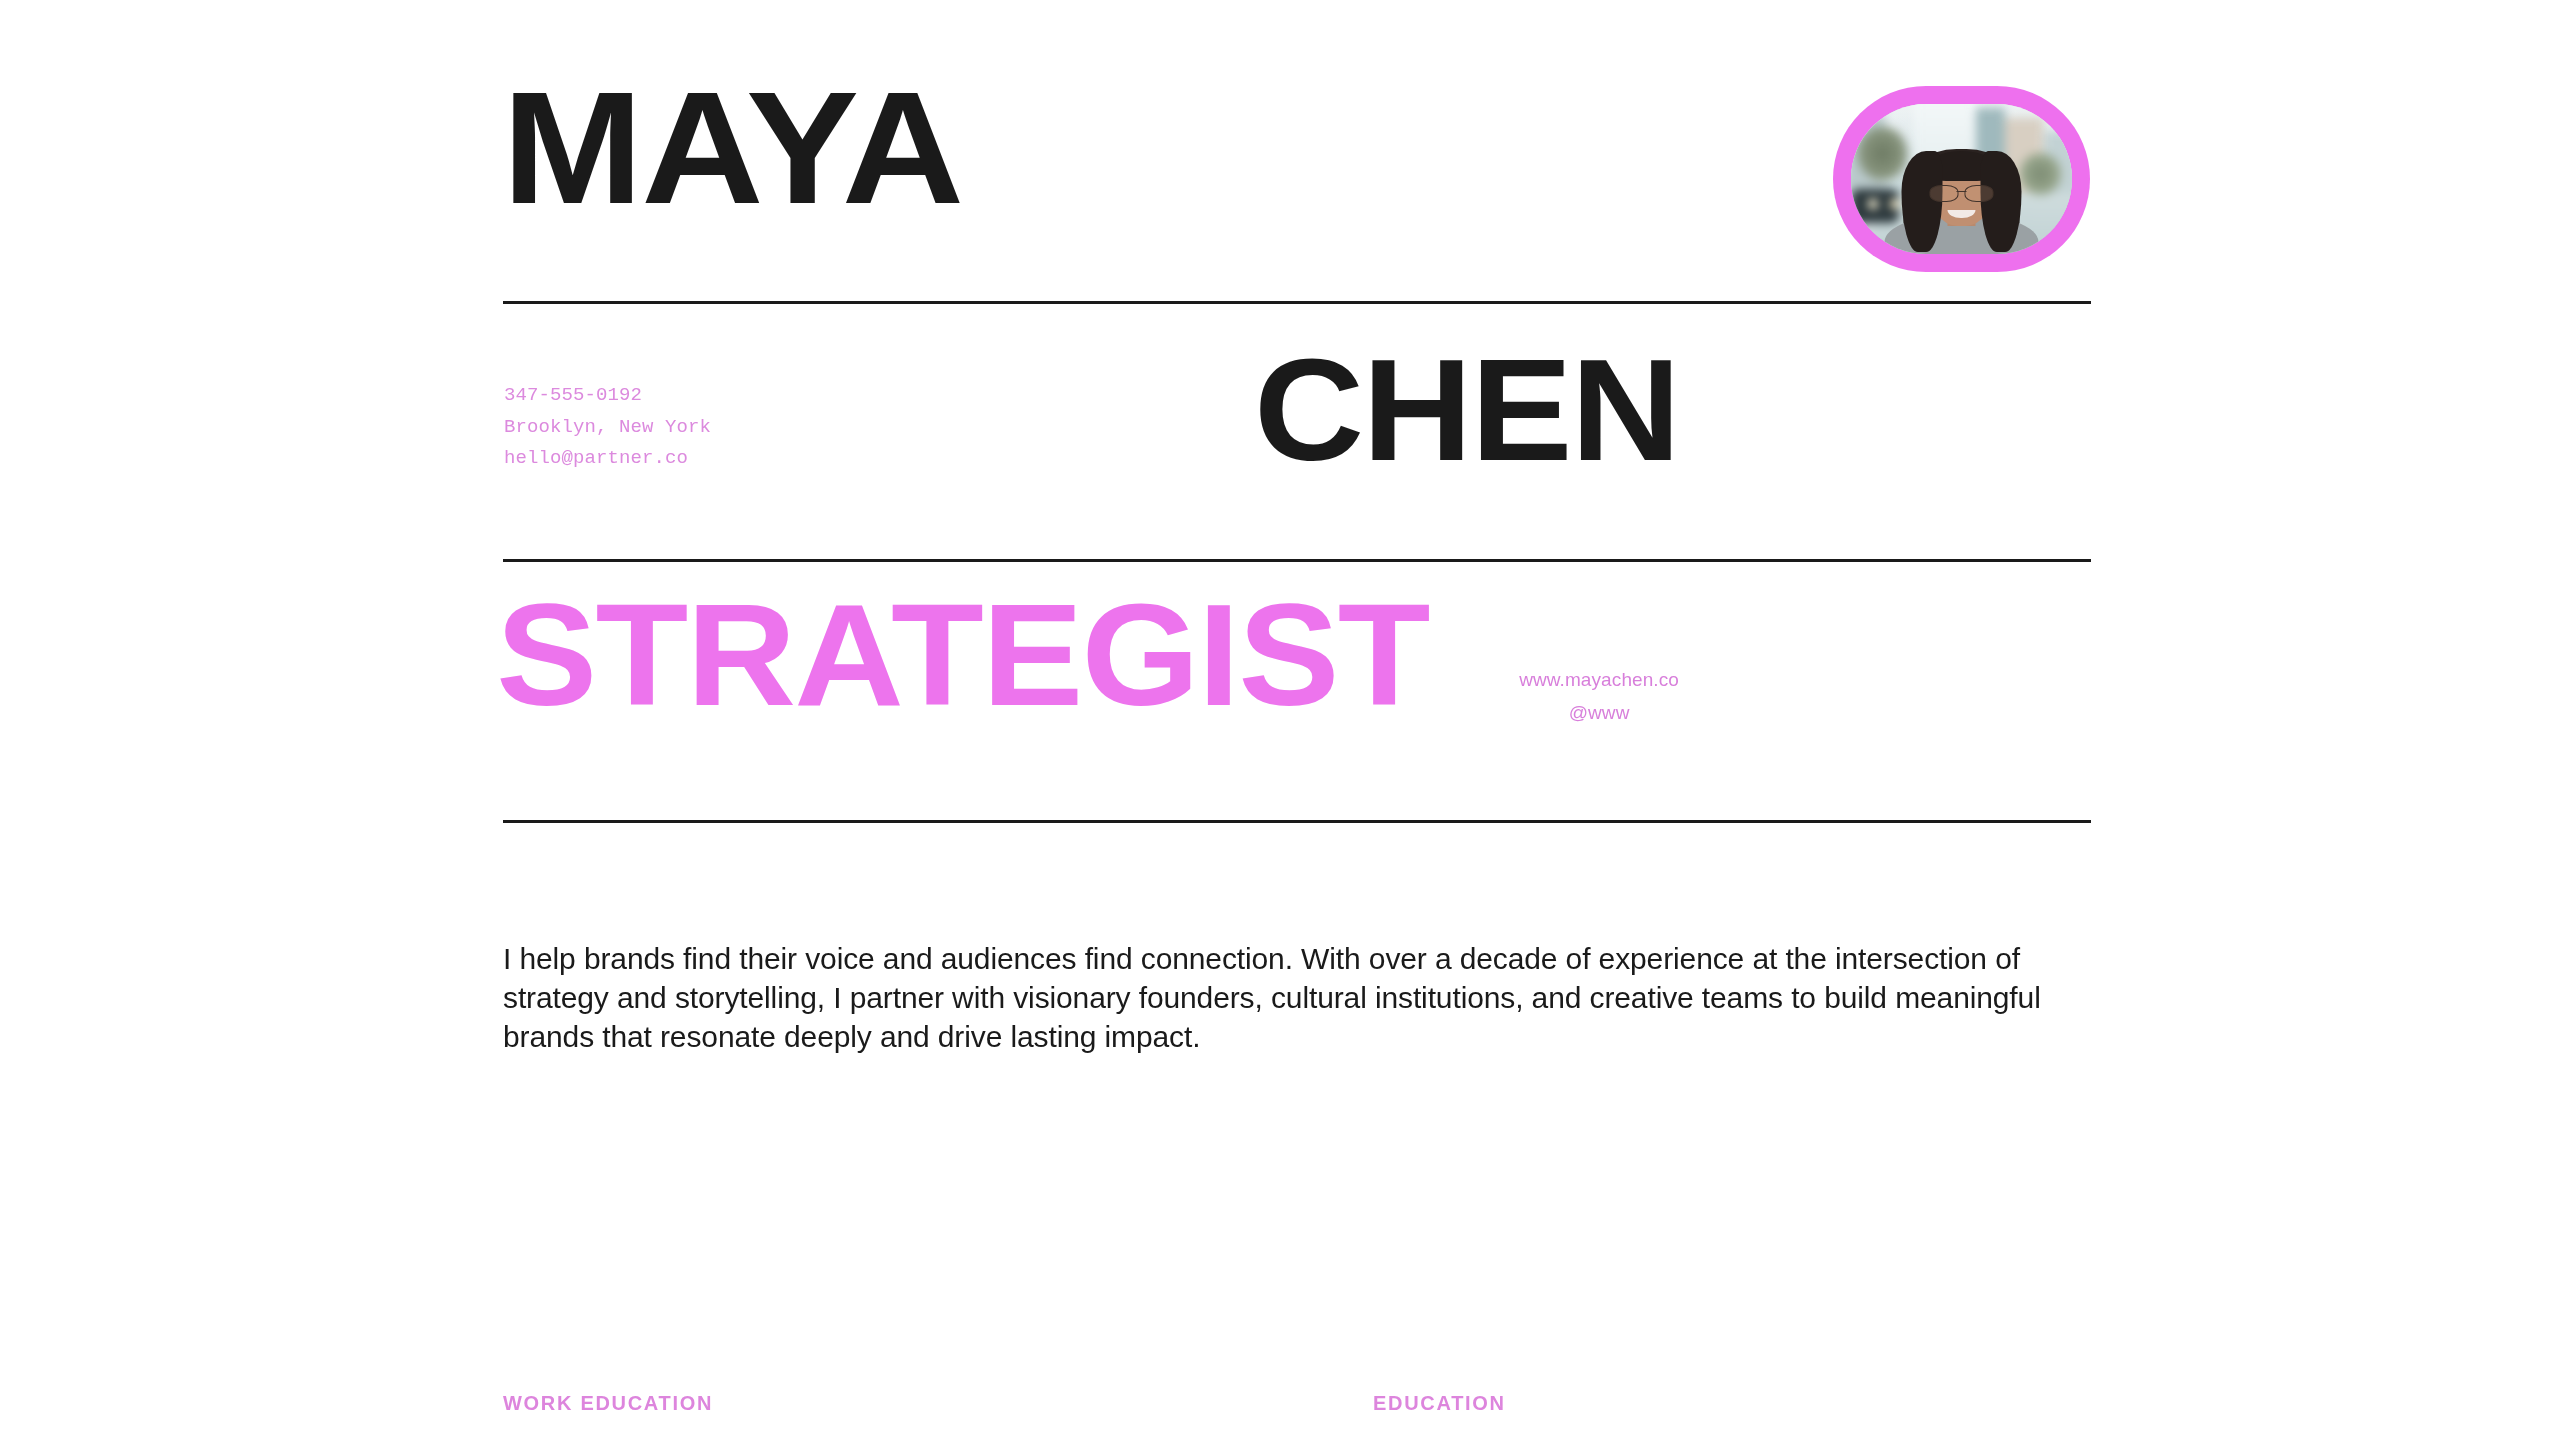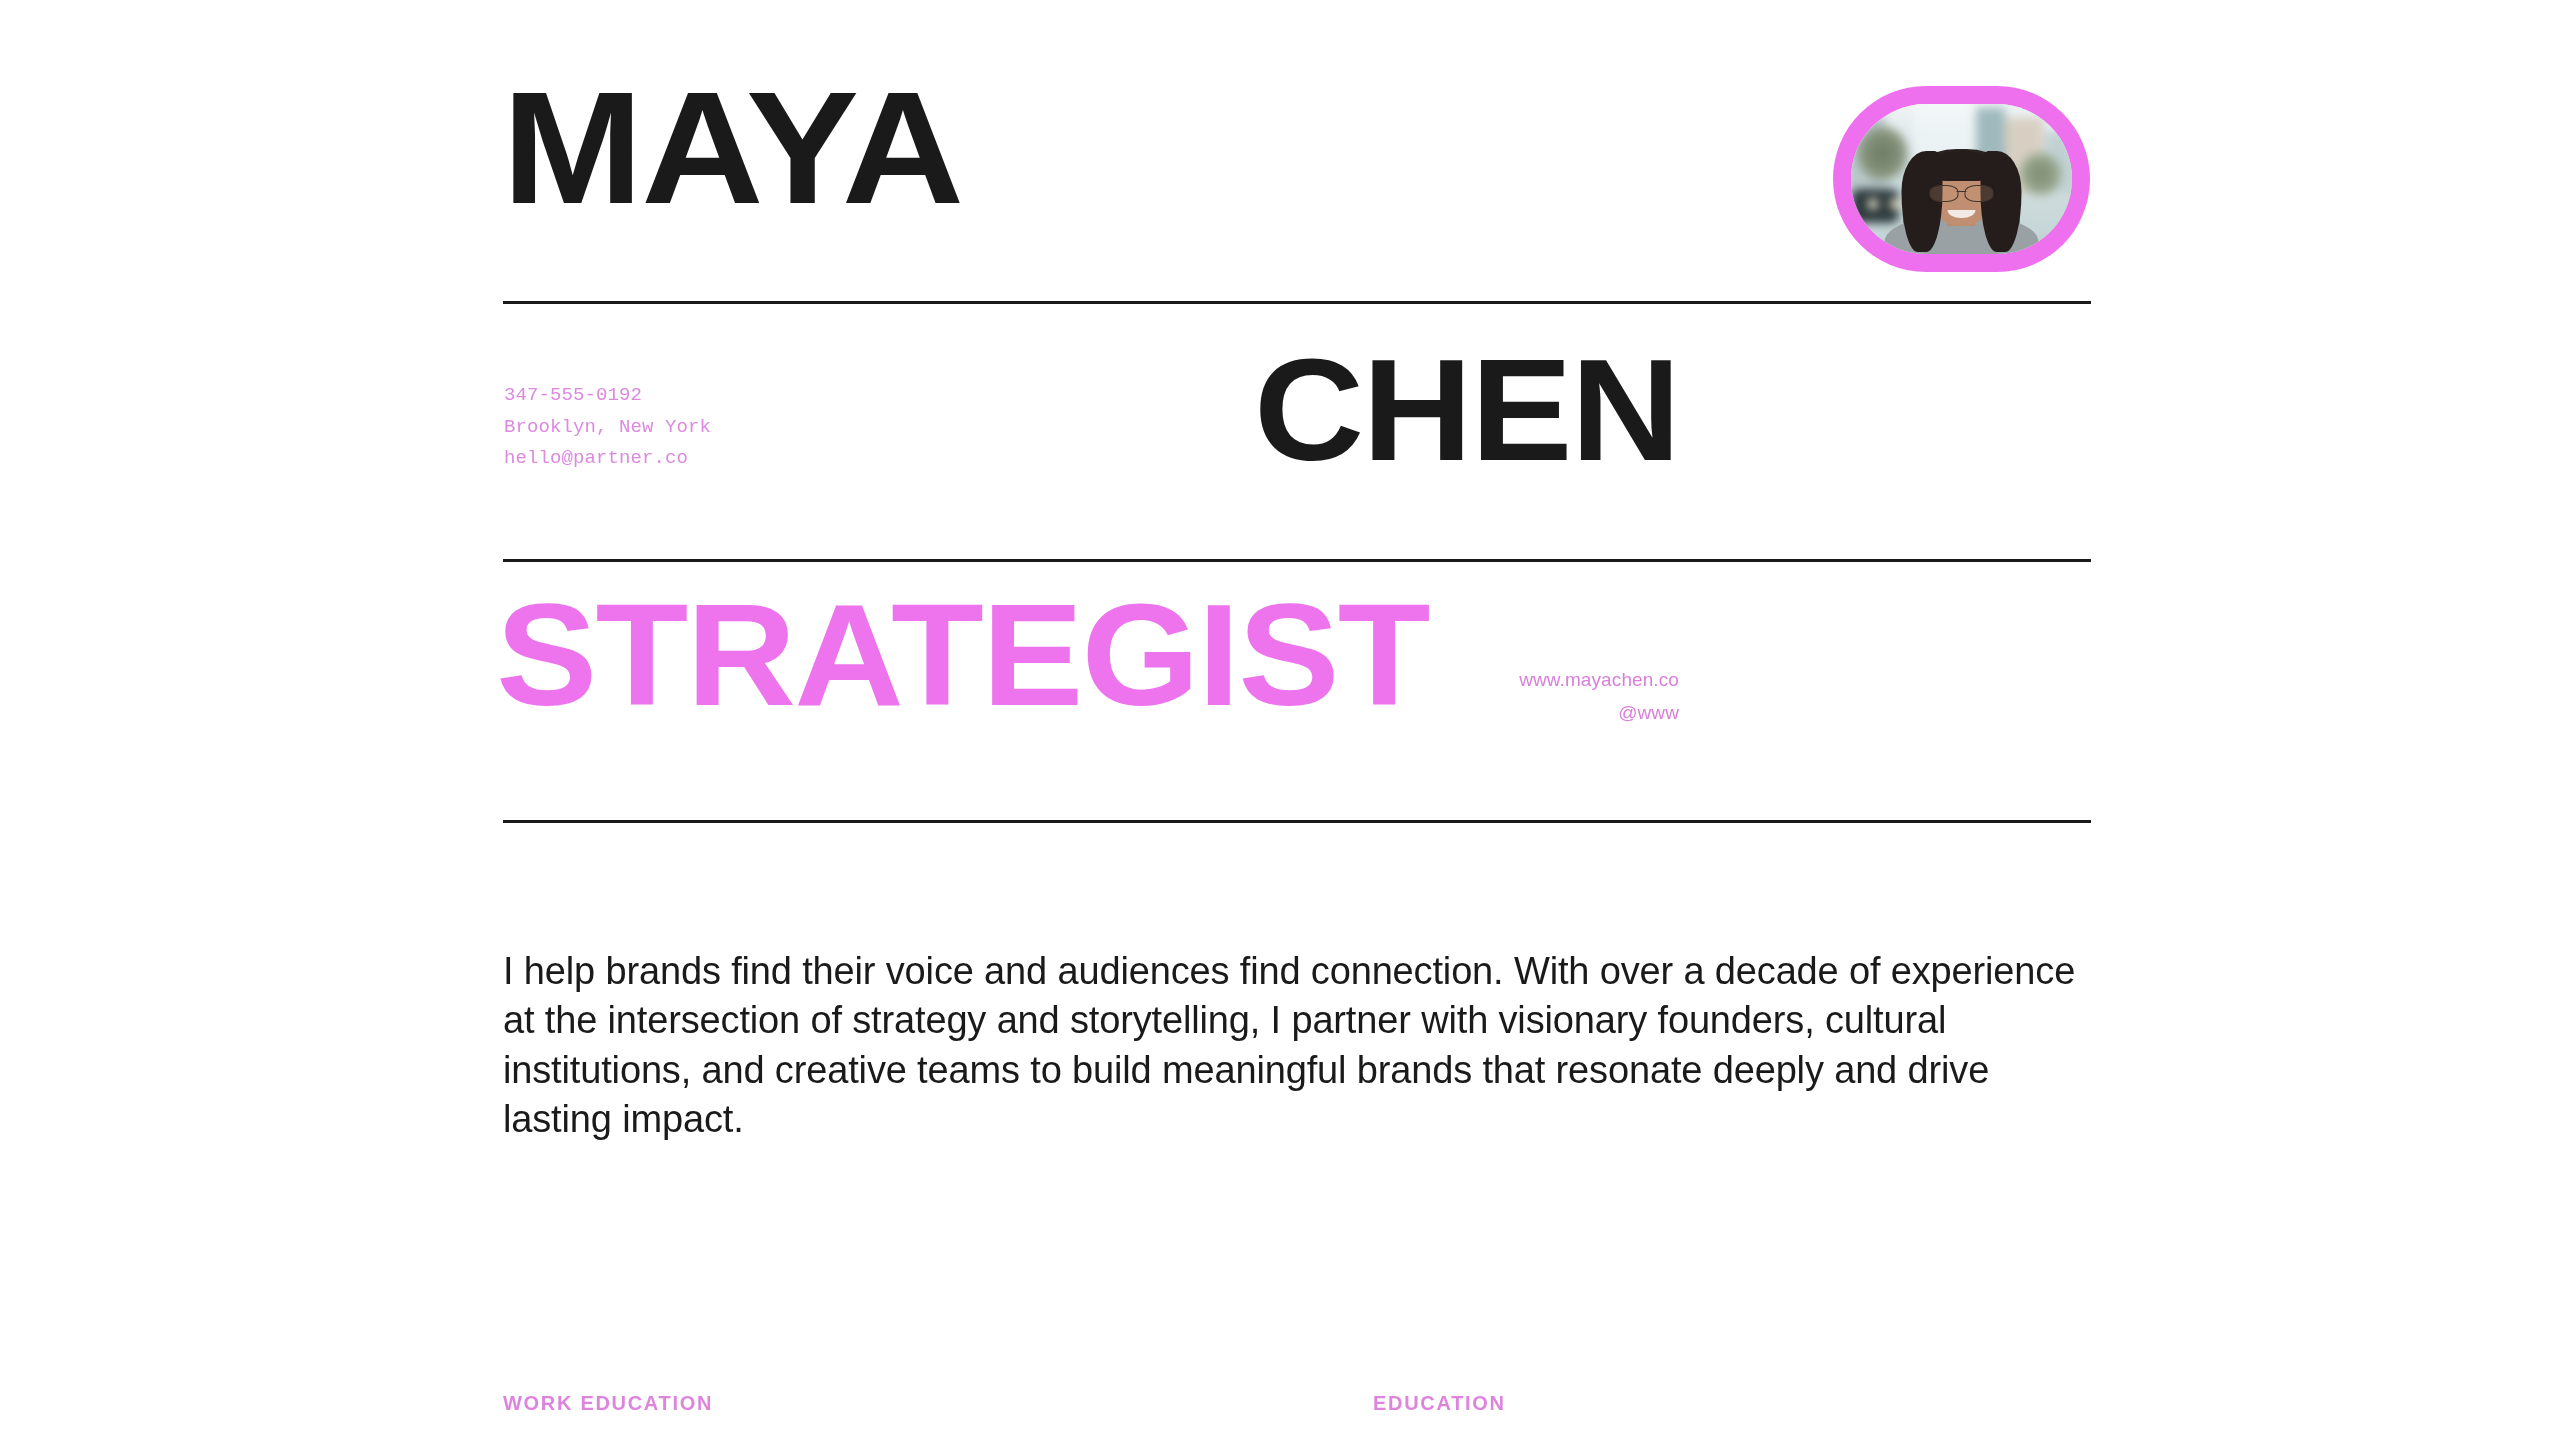--- a/index.html
+++ b/index.html
@@ -238,35 +238,35 @@
     letter-spacing: 0.005em;
     font-family: Liberation Mono, monospace;
   }
   .contact div { white-space: nowrap; }
 
   
   .weblinks {
     position: absolute;
     right: 485px;
     top: 664px;
-    text-align: right;
+    text-align: center;
     font-size: 19px;
     line-height: 1.72;
     color: #d87fdb;
     letter-spacing: 0.005em;
   }
   .weblinks div { white-space: nowrap; }
 
   
   .bio {
     position: absolute;
     left: 503px;
     top: 909px;
     width: 1593px;
-    font-size: 38px;
+    font-size: 30px;
     line-height: 1.30;
     color: #1a1a1a;
     letter-spacing: -0.004em;
   }
 
   
   .section-head {
     position: absolute;
     top: 1392px;
     font-size: 20px;

